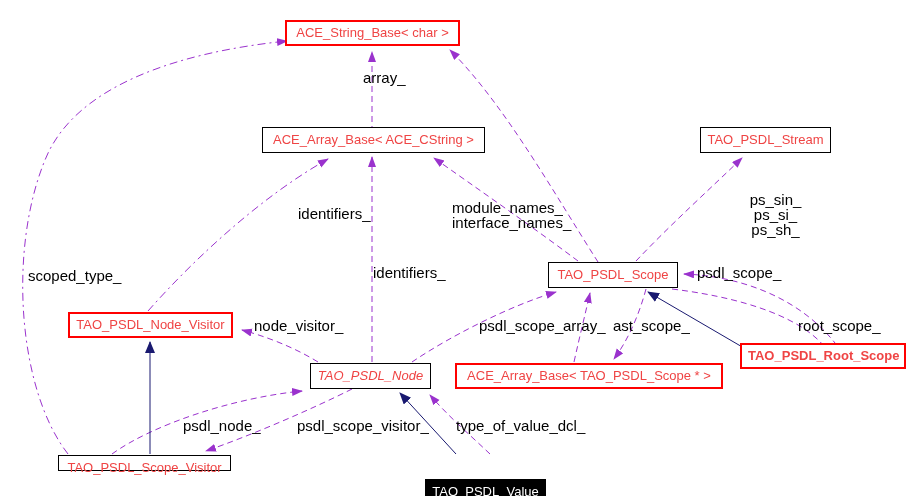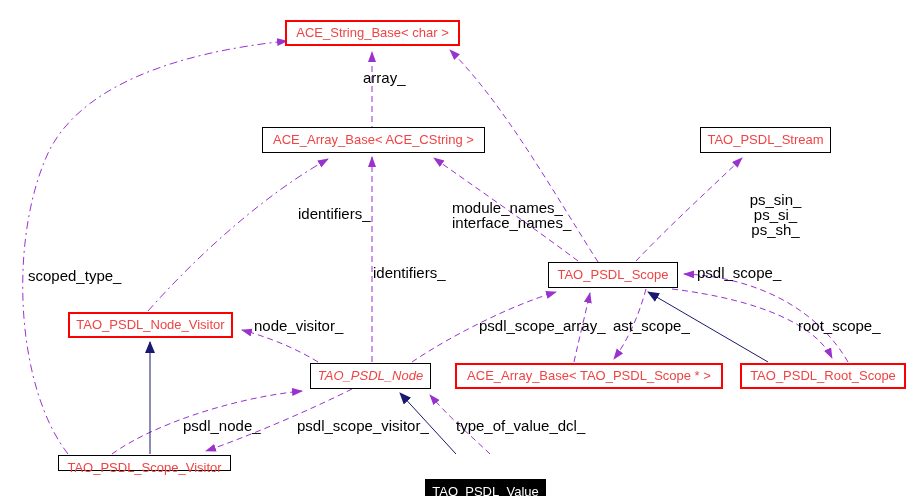--- a/index.html
+++ b/index.html
@@ -72,21 +72,21 @@
     <path d="M768,362 L648,292" stroke="#191970" fill="none" marker-end="url(#nArrow)"></path>
   </svg>
 
   <div class="node red" style="left:285px;top:20px;width:175px;height:26px;">ACE_String_Base&lt; char &gt;</div>
   <div class="node" style="left:262px;top:127px;width:223px;height:26px;">ACE_Array_Base&lt; ACE_CString &gt;</div>
   <div class="node" style="left:700px;top:127px;width:131px;height:26px;">TAO_PSDL_Stream</div>
   <div class="node" style="left:548px;top:262px;width:130px;height:26px;">TAO_PSDL_Scope</div>
   <div class="node red" style="left:68px;top:312px;width:165px;height:26px;">TAO_PSDL_Node_Visitor</div>
   <div class="node" style="left:310px;top:363px;width:121px;height:26px;font-style:italic;">TAO_PSDL_Node</div>
   <div class="node red" style="left:455px;top:363px;width:268px;height:26px;">ACE_Array_Base&lt; TAO_PSDL_Scope * &gt;</div>
-  <div class="node red" style="left:740px;top:363px;width:166px;height:26px;">TAO_PSDL_Root_Scope</div>
+  <div class="node red" style="left:740px;top:343px;width:166px;height:26px;font-weight:bold;">TAO_PSDL_Root_Scope</div>
   <div class="node" style="left:58px;top:455px;width:173px;height:16px;">TAO_PSDL_Scope_Visitor</div>
   <div class="node focus" style="left:425px;top:455px;width:121px;height:27px;margin-top:24px;">TAO_PSDL_Value</div>
 
   <div class="elabel" style="left:363px;top:70px;">array_</div>
   <div class="elabel" style="left:298px;top:206px;">identifiers_</div>
   <div class="elabel" style="left:452px;top:200px;width:110px;">module_names_
 interface_names_</div>
   <div class="elabel" style="left:700px;top:192px;width:55px;margin-left:48px;">ps_sin_
 ps_si_
 ps_sh_</div>

